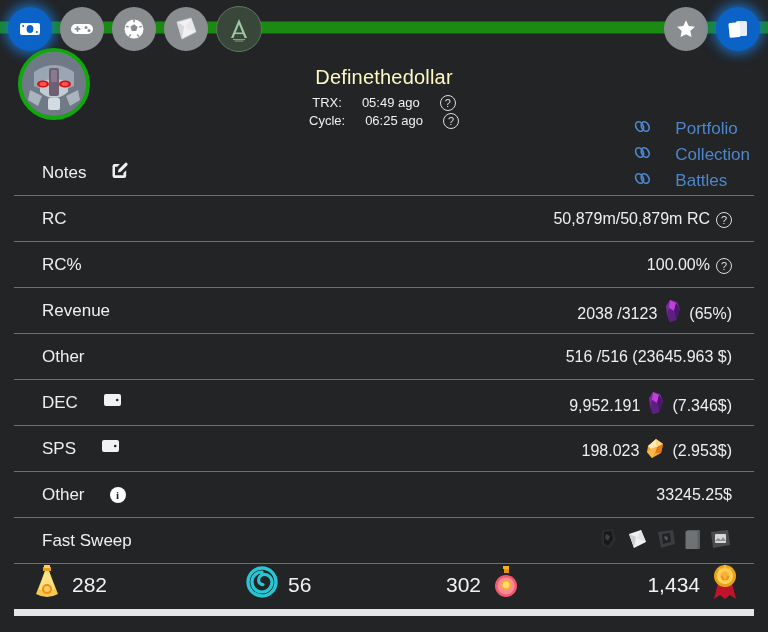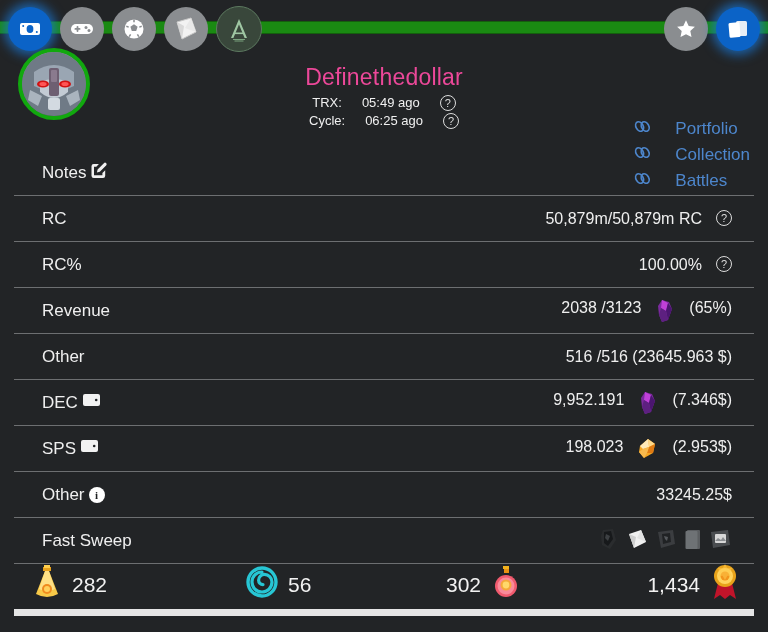--- a/index.html
+++ b/index.html
@@ -37,41 +37,41 @@
     position:absolute;left:18px;top:-10px;
     width:72px;height:72px;border-radius:50%;
     background:radial-gradient(circle at 50% 42%,#b9c2cc 0%,#8d97a3 48%,#5b6670 78%,#3b434b 100%);
     border:4px solid #11a80e;
     box-sizing:border-box;
     overflow:hidden;
   }
   .avatar svg{position:absolute;left:0;top:0;}
   .titlewrap{position:absolute;left:0;right:0;top:2px;text-align:center;}
   .title{
-    font-size:23px;color:#ec4899;font-weight:400;letter-spacing:.2px;
+    font-size:20px;color:#fef9c3;font-weight:400;letter-spacing:.2px;
     line-height:34px;
   }
   .substat{font-size:13px;color:#f0f0f0;line-height:18px;display:flex;justify-content:center;align-items:center;gap:20px;}
   .links{position:absolute;right:18px;top:60px;text-align:left;}
   .linkrow{display:flex;align-items:center;gap:24px;margin-bottom:5px;color:#4d86cc;font-size:17px;line-height:21px;}
   .linkrow .chain{flex:none;}
 
   
   .rows{position:absolute;left:0;right:0;top:150px;}
   .row{
     position:relative;height:46px;
     display:flex;align-items:center;justify-content:space-between;
     padding:0 22px 0 28px;
     box-sizing:border-box;
     border-bottom:1px solid #6d6f71;
     margin:0 14px;
   }
   .row:first-child{border-top:none;}
-  .rlabel{display:flex;align-items:center;gap:4px;font-size:17px;color:#efefef;justify-content:center;}
-  .rvalue{display:flex;align-items:flex-start;gap:14px;font-size:16px;color:#efefef;white-space:nowrap;}
+  .rlabel{display:flex;align-items:center;gap:25px;font-size:17px;color:#efefef;justify-content:center;}
+  .rvalue{display:flex;align-items:flex-end;gap:6px;font-size:16px;color:#efefef;white-space:nowrap;}
   .rvalue .icn{flex:none;display:inline-flex;}
   .qmark{
     display:inline-block;width:16px;height:16px;border:1.5px solid #dcdcdc;border-radius:50%;
     font-size:11px;line-height:14px;text-align:center;color:#dcdcdc;box-sizing:border-box;flex:none;
   }
   .infodot{
     display:inline-block;width:16px;height:16px;border-radius:50%;background:#ffffff;color:#1d1f21;
     font-size:11px;font-weight:bold;line-height:16px;text-align:center;font-family:"Liberation Serif",serif;flex:none;
   }
   .sweepicons{display:flex;align-items:center;gap:5px;}

